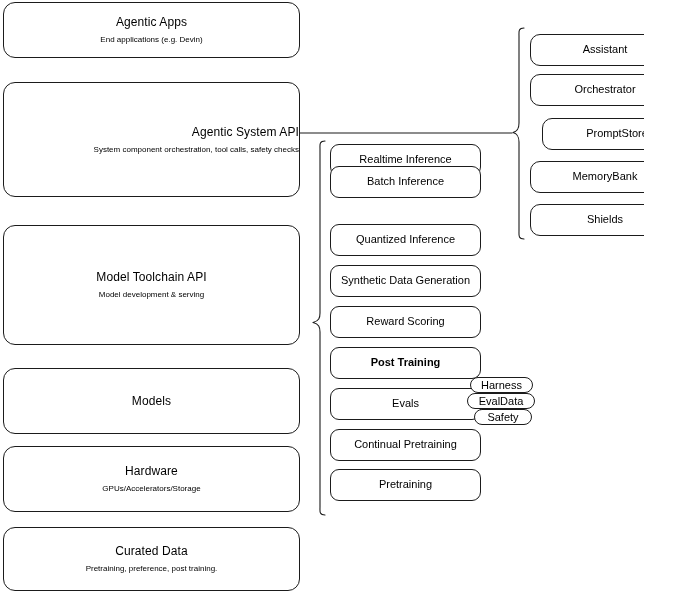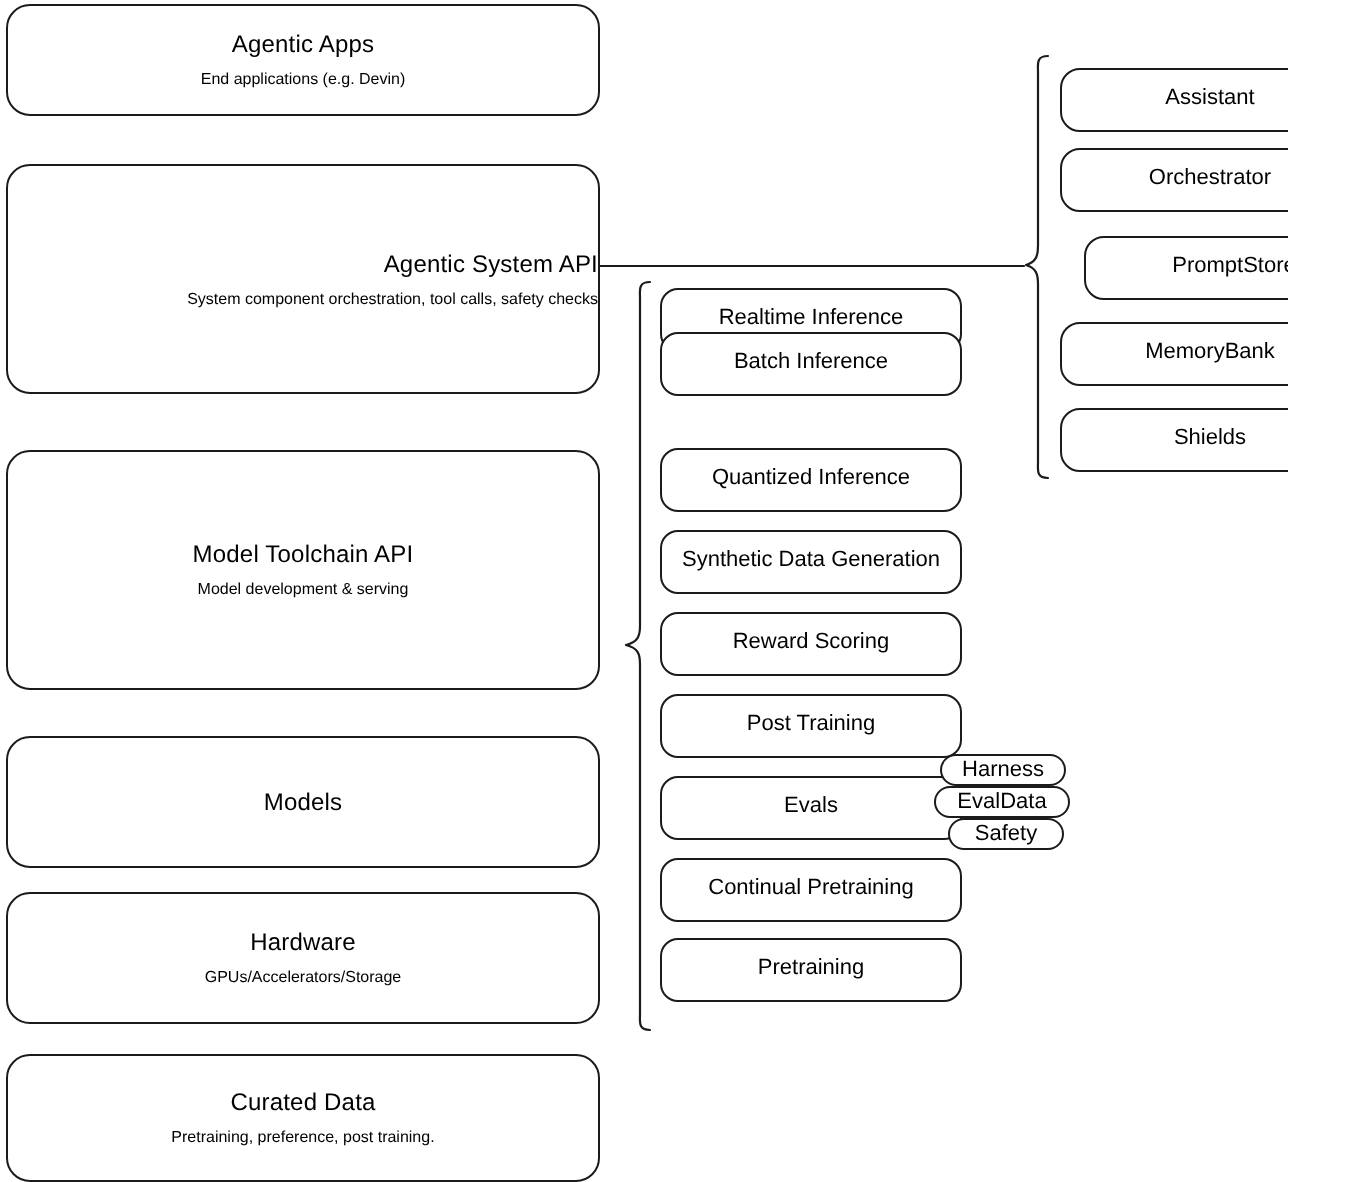--- a/index.html
+++ b/index.html
@@ -148,21 +148,21 @@
   <div class="box layer-box" style="top:527px;height:64px;">
     <div class="layer-title">Curated Data</div>
     <div class="layer-sub">Pretraining, preference, post training.</div>
   </div>
 
   <div class="box chip chip-mid" style="top:144px;">Realtime Inference</div>
   <div class="box chip chip-mid" style="top:166px;">Batch Inference</div>
   <div class="box chip chip-mid" style="top:224px;">Quantized Inference</div>
   <div class="box chip chip-mid" style="top:265px;">Synthetic Data Generation</div>
   <div class="box chip chip-mid" style="top:306px;">Reward Scoring</div>
-  <div class="box chip chip-mid" style="top:347px;">Post Training</div>
+  <div class="box chip chip-mid" style="top:347px;font-weight:bold;">Post Training</div>
   <div class="box chip chip-mid" style="top:388px;">Evals</div>
   <div class="box chip chip-mid" style="top:429px;">Continual Pretraining</div>
   <div class="box chip chip-mid" style="top:469px;">Pretraining</div>
 
   <div class="pill" style="left:470px;top:377px;width:63px;">Harness</div>
   <div class="pill" style="left:467px;top:393px;width:68px;">EvalData</div>
   <div class="pill" style="left:474px;top:409px;width:58px;">Safety</div>
 
   <div class="box chip chip-right" style="top:34px;">Assistant</div>
   <div class="box chip chip-right" style="top:74px;">Orchestrator</div>

